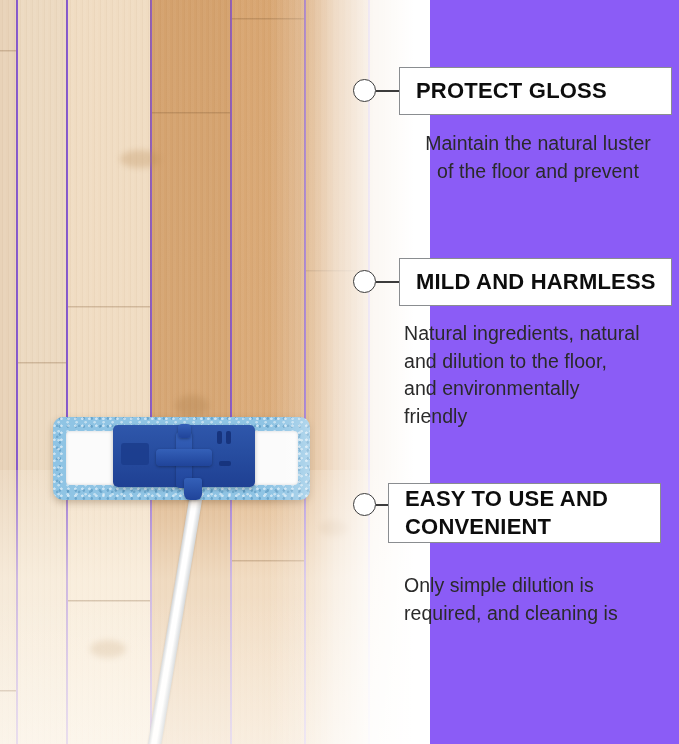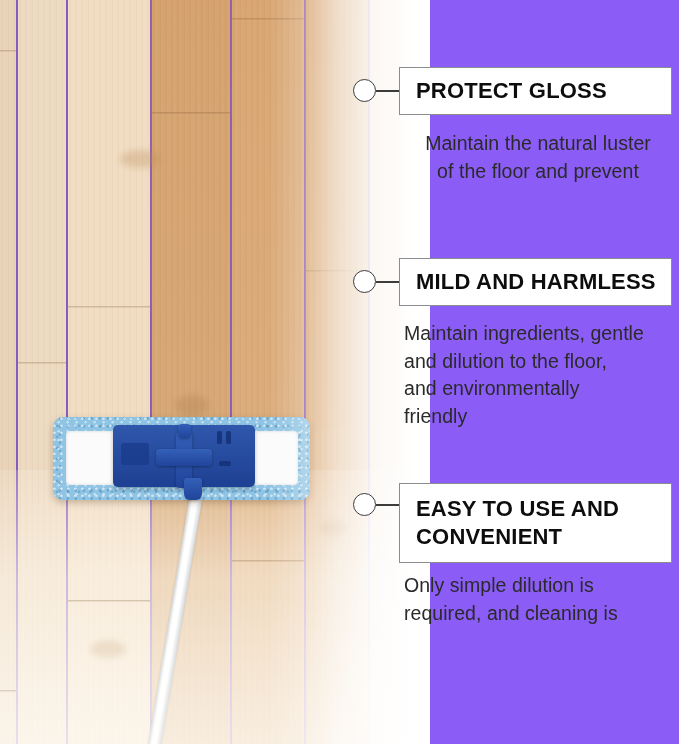--- a/index.html
+++ b/index.html
@@ -275,31 +275,31 @@
     </div>
   </div>
 
   <div class="callout">
     <div class="bullet" style="left:353px; top:270px;"></div>
     <div class="connector" style="left:376px; top:281px; width:23px;"></div>
     <div class="title-box" style="left:399px; top:258px; width:273px; height:48px;">
       <div class="title-text">MILD AND HARMLESS</div>
     </div>
     <div class="body-text" style="left:404px; top:320px; width:268px;">
-      <div>Maintain ingredients, gentle</div>
+      <div>Natural ingredients, natural</div>
       <div>and dilution to the floor,</div>
       <div>and environmentally</div>
       <div>friendly</div>
     </div>
   </div>
 
   <div class="callout">
     <div class="bullet" style="left:353px; top:493px;"></div>
     <div class="connector" style="left:376px; top:504px; width:23px;"></div>
-    <div class="title-box" style="left:399px; top:483px; width:273px; height:80px;">
+    <div class="title-box" style="left:388px; top:483px; width:273px; height:60px;">
       <div class="title-text">
         <div>EASY TO USE AND</div>
         <div>CONVENIENT</div>
       </div>
     </div>
     <div class="body-text" style="left:404px; top:572px; width:268px;">
       <div>Only simple dilution is</div>
       <div>required, and cleaning is</div>
     </div>
   </div>

